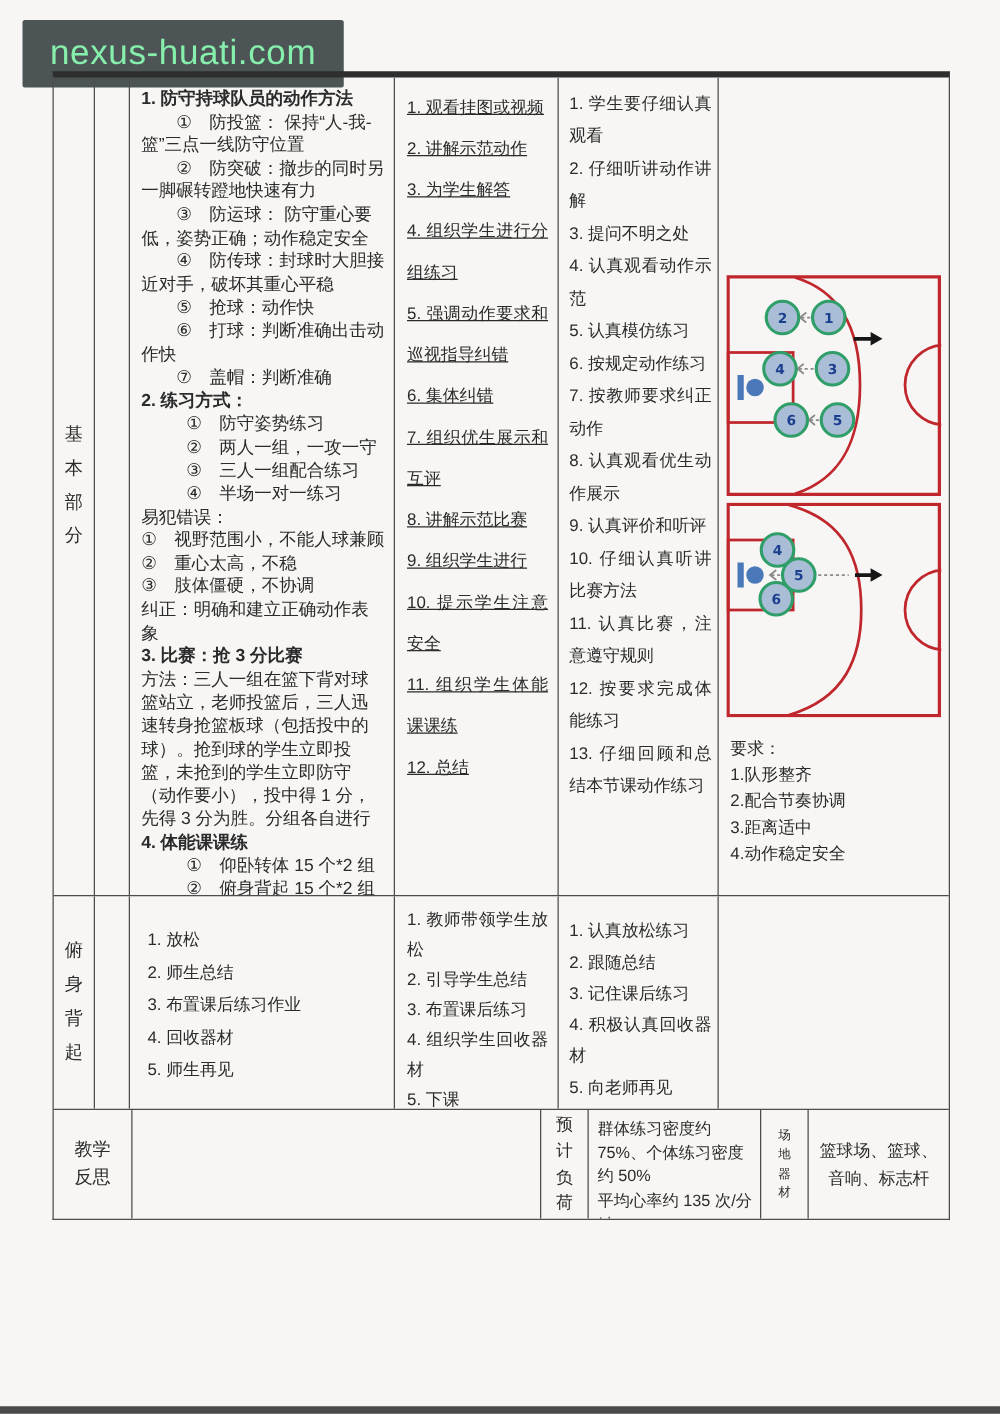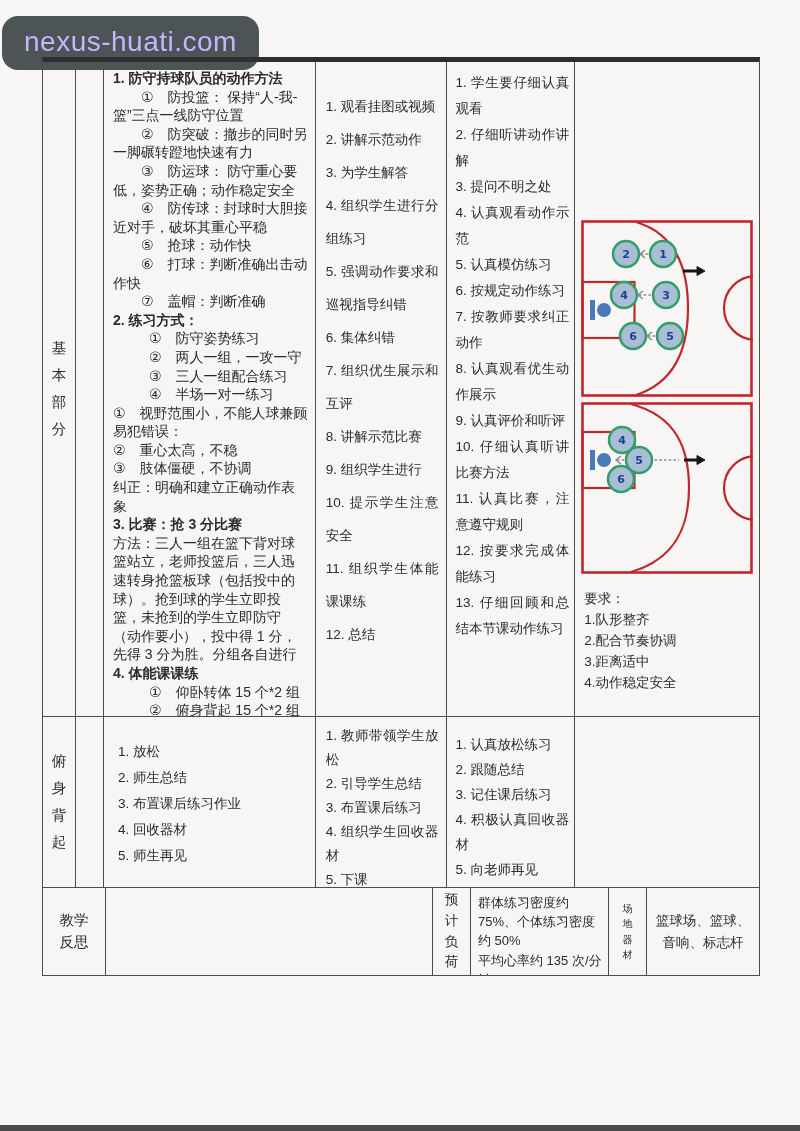--- a/index.html
+++ b/index.html
@@ -5,24 +5,24 @@
   * { margin:0; padding:0; box-sizing:border-box; }
   html,body { width:800px; height:1131px; }
   body {
     position:relative;
     background:#f7f6f4;
     font-family:"Liberation Sans","DejaVu Sans",sans-serif;
     color:#2b2b2b;
     overflow:hidden;
   }
   .badge {
-    position:absolute; left:2px; top:16px;
-    background:#4c5456; color:#c4b5fd;
+    position:absolute; left:18px; top:16px;
+    background:#4c5456; color:#86efac;
     font-size:28px; letter-spacing:.5px;
-    padding:10px 22px 12px 22px; border-radius:16px;
+    padding:10px 22px 12px 22px; border-radius:2px;
   }
   .lesson-table {
     position:absolute; left:42px; top:57px; width:718px; height:919px;
     border:1px solid #4d4d4d; border-top:5px solid #2e2e2e;
     display:flex; flex-direction:column;
   }
   .t-row { display:flex; width:100%; border-bottom:1px solid #4d4d4d; overflow:hidden; }
   .t-row:last-child { border-bottom:none; }
   .row-basic { height:655px; }
   .row-ending { height:171px; }
@@ -35,21 +35,21 @@
   .c-teacher { width:132px; }
   .c-student { width:128px; }
   .c-org { width:184px; }
   .v-label { width:16px; word-break:break-all; font-size:14.5px; line-height:1.85; text-align:center; }
 
   .content-list { padding:7px 6px 0 9px; font-size:14px; line-height:18.6px; }
   .content-list .b { font-weight:bold; }
   .content-list .ind { text-indent:28px; }
   .content-list .ind2 { padding-left:36px; }
 
-  .teacher-list { padding:28px 8px 0 10px; font-size:13.5px; line-height:33px; text-align:justify; }
+  .teacher-list { padding:7px 8px 0 10px; font-size:13.5px; line-height:33px; text-align:justify;text-decoration:underline; }
   .student-list { padding:8px 5px 0 8px; font-size:13.5px; line-height:26px; text-align:justify; }
 
   .ending-content { padding:22px 6px 0 14px; font-size:13.5px; line-height:26px; }
   .ending-teacher { padding:7px 8px 0 10px; font-size:13.5px; line-height:24px; text-align:justify; }
   .ending-student { padding:15px 5px 0 8px; font-size:13.5px; line-height:25px; text-align:justify; }
 
   .org-title { padding-top:7px; text-align:center; font-weight:bold; font-size:14px; }
   .court { display:block; margin:0 auto; }
   .court-1 { margin-top:158px; }
   .court-2 { margin-top:5px; }
@@ -93,22 +93,22 @@
           <div class="ind">③　防运球： 防守重心要低，姿势正确；动作稳定安全</div>
           <div class="ind">④　防传球：封球时大胆接近对手，破坏其重心平稳</div>
           <div class="ind">⑤　抢球：动作快</div>
           <div class="ind">⑥　打球：判断准确出击动作快</div>
           <div class="ind">⑦　盖帽：判断准确</div>
           <div class="b">2.  练习方式：</div>
           <div class="ind2">①　防守姿势练习</div>
           <div class="ind2">②　两人一组，一攻一守</div>
           <div class="ind2">③　三人一组配合练习</div>
           <div class="ind2">④　半场一对一练习</div>
+          <div>易犯错误：</div>
           <div>①　视野范围小，不能人球兼顾</div>
-          <div>易犯错误：</div>
           <div>②　重心太高，不稳</div>
           <div>③　肢体僵硬，不协调</div>
           <div>纠正：明确和建立正确动作表象</div>
           <div class="b">3.  比赛：抢 3 分比赛</div>
           <div>方法：三人一组在篮下背对球篮站立，老师投篮后，三人迅速转身抢篮板球（包括投中的球）。抢到球的学生立即投篮，未抢到的学生立即防守（动作要小），投中得 1 分，先得 3 分为胜。分组各自进行</div>
           <div class="b">4.  体能课课练</div>
           <div class="ind2">①　仰卧转体 15 个*2 组</div>
           <div class="ind2">②　俯身背起 15 个*2 组</div>
         </div>
     </div>

